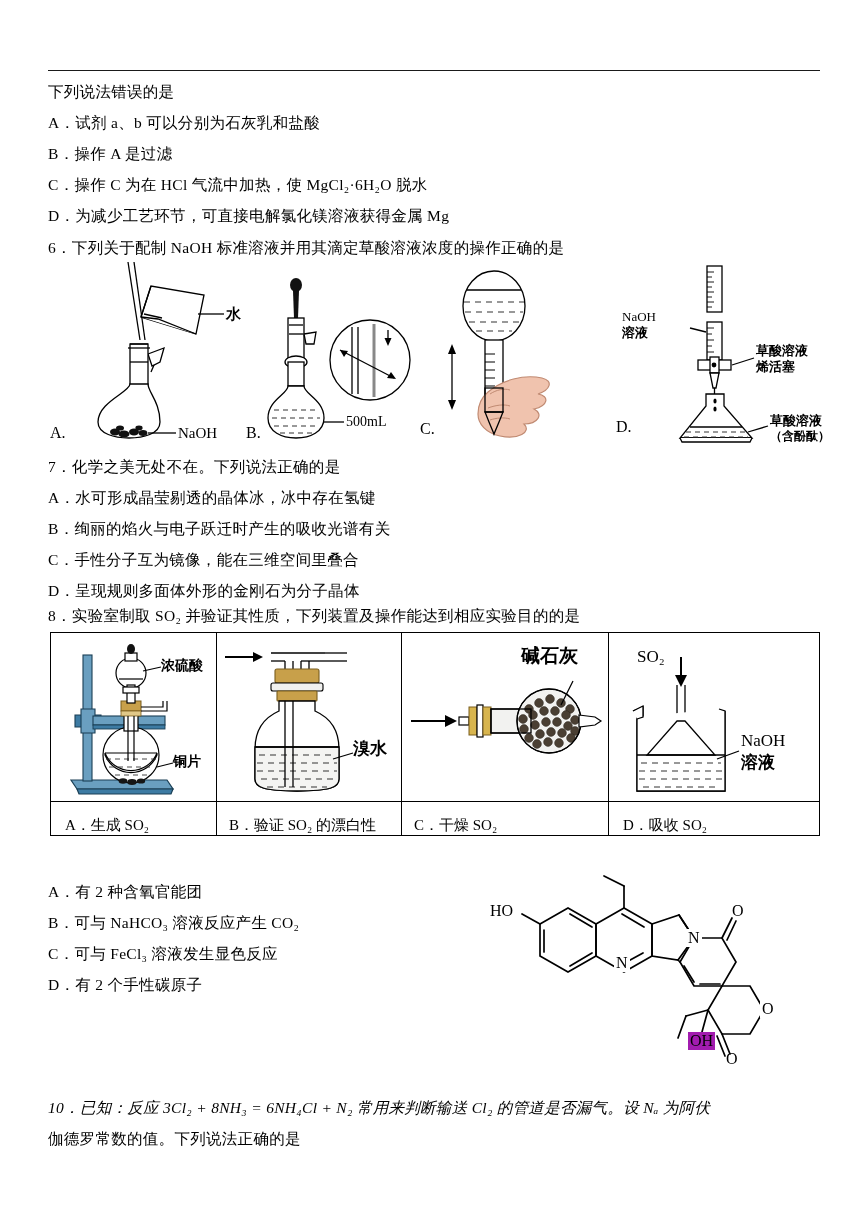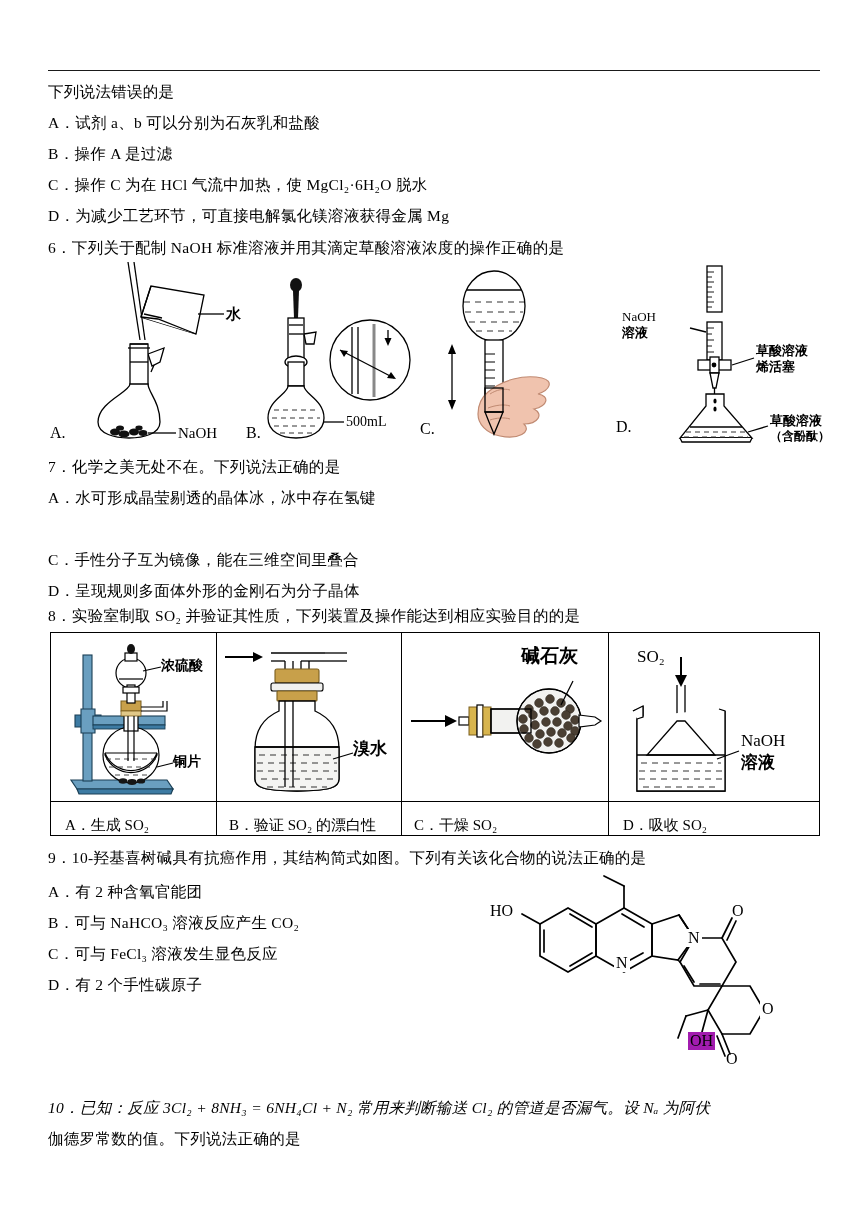--- a/index.html
+++ b/index.html
@@ -262,20 +262,21 @@
     <span class="lbl lbl-cn" style="left:-38px; top:60px; font-size:13px;">溶液</span>
     <span class="lbl lbl-cn" style="left:96px; top:78px; font-size:13px;">草酸溶液</span>
     <span class="lbl lbl-cn" style="left:96px; top:94px; font-size:13px;">烯活塞</span>
     <span class="lbl lbl-cn" style="left:110px; top:148px; font-size:13px;">草酸溶液</span>
     <span class="lbl lbl-cn" style="left:110px; top:164px; font-size:12px;">（含酚酞）</span>
     <span class="lbl lat" style="left:-44px; top:152px; font-size:16px;">D.</span>
   </div>
 
   <div class="txt qline" style="top:459px;">7．化学之美无处不在。下列说法正确的是</div>
   <div class="txt opt" style="top:490px;">A．水可形成晶莹剔透的晶体冰，冰中存在氢键</div>
+  <div class="txt opt" style="top:521px;">B．绚丽的焰火与电子跃迁时产生的吸收光谱有关</div>
   <div class="txt opt" style="top:552px;">C．手性分子互为镜像，能在三维空间里叠合</div>
   <div class="txt opt" style="top:583px;">D．呈现规则多面体外形的金刚石为分子晶体</div>
 
   <div class="txt qline" style="top:608px;">8．实验室制取 SO₂ 并验证其性质，下列装置及操作能达到相应实验目的的是</div>
 
   <div id="q8table">
     <div class="vdiv" style="left:165px;"></div>
     <div class="vdiv" style="left:350px;"></div>
     <div class="vdiv" style="left:557px;"></div>
     <div class="hdiv" style="top:168px;"></div>
@@ -463,21 +464,20 @@
       <span class="lbl lat" style="left:124px; top:90px; font-size:17px;">NaOH</span>
       <span class="lbl lbl-cn" style="left:124px; top:112px; font-size:17px;">溶液</span>
     </div>
 
     <div class="cellcap" style="left:14px;  top:183px;">A．生成 SO₂</div>
     <div class="cellcap" style="left:178px; top:183px;">B．验证 SO₂ 的漂白性</div>
     <div class="cellcap" style="left:363px; top:183px;">C．干燥 SO₂</div>
     <div class="cellcap" style="left:572px; top:183px;">D．吸收 SO₂</div>
   </div>
 
-  <div class="txt qline" style="top:850px;">9．10-羟基喜树碱具有抗癌作用，其结构简式如图。下列有关该化合物的说法正确的是</div>
   <div class="txt opt" style="top:884px;">A．有 2 种含氧官能团</div>
   <div class="txt opt" style="top:915px;">B．可与 NaHCO₃ 溶液反应产生 CO₂</div>
   <div class="txt opt" style="top:946px;">C．可与 FeCl₃ 溶液发生显色反应</div>
   <div class="txt opt" style="top:977px;">D．有 2 个手性碳原子</div>
 
   <div class="fig" style="left:488px; top:872px; width:290px; height:198px;">
     <svg width="290" height="198" viewBox="0 0 290 198" fill="none" stroke="#000" stroke-width="1.7" stroke-linecap="round">
 
       <polygon points="52,52 80,36 108,52 108,84 80,100 52,84" fill="none"></polygon>
       <line x1="56" y1="58" x2="56" y2="80"></line>

